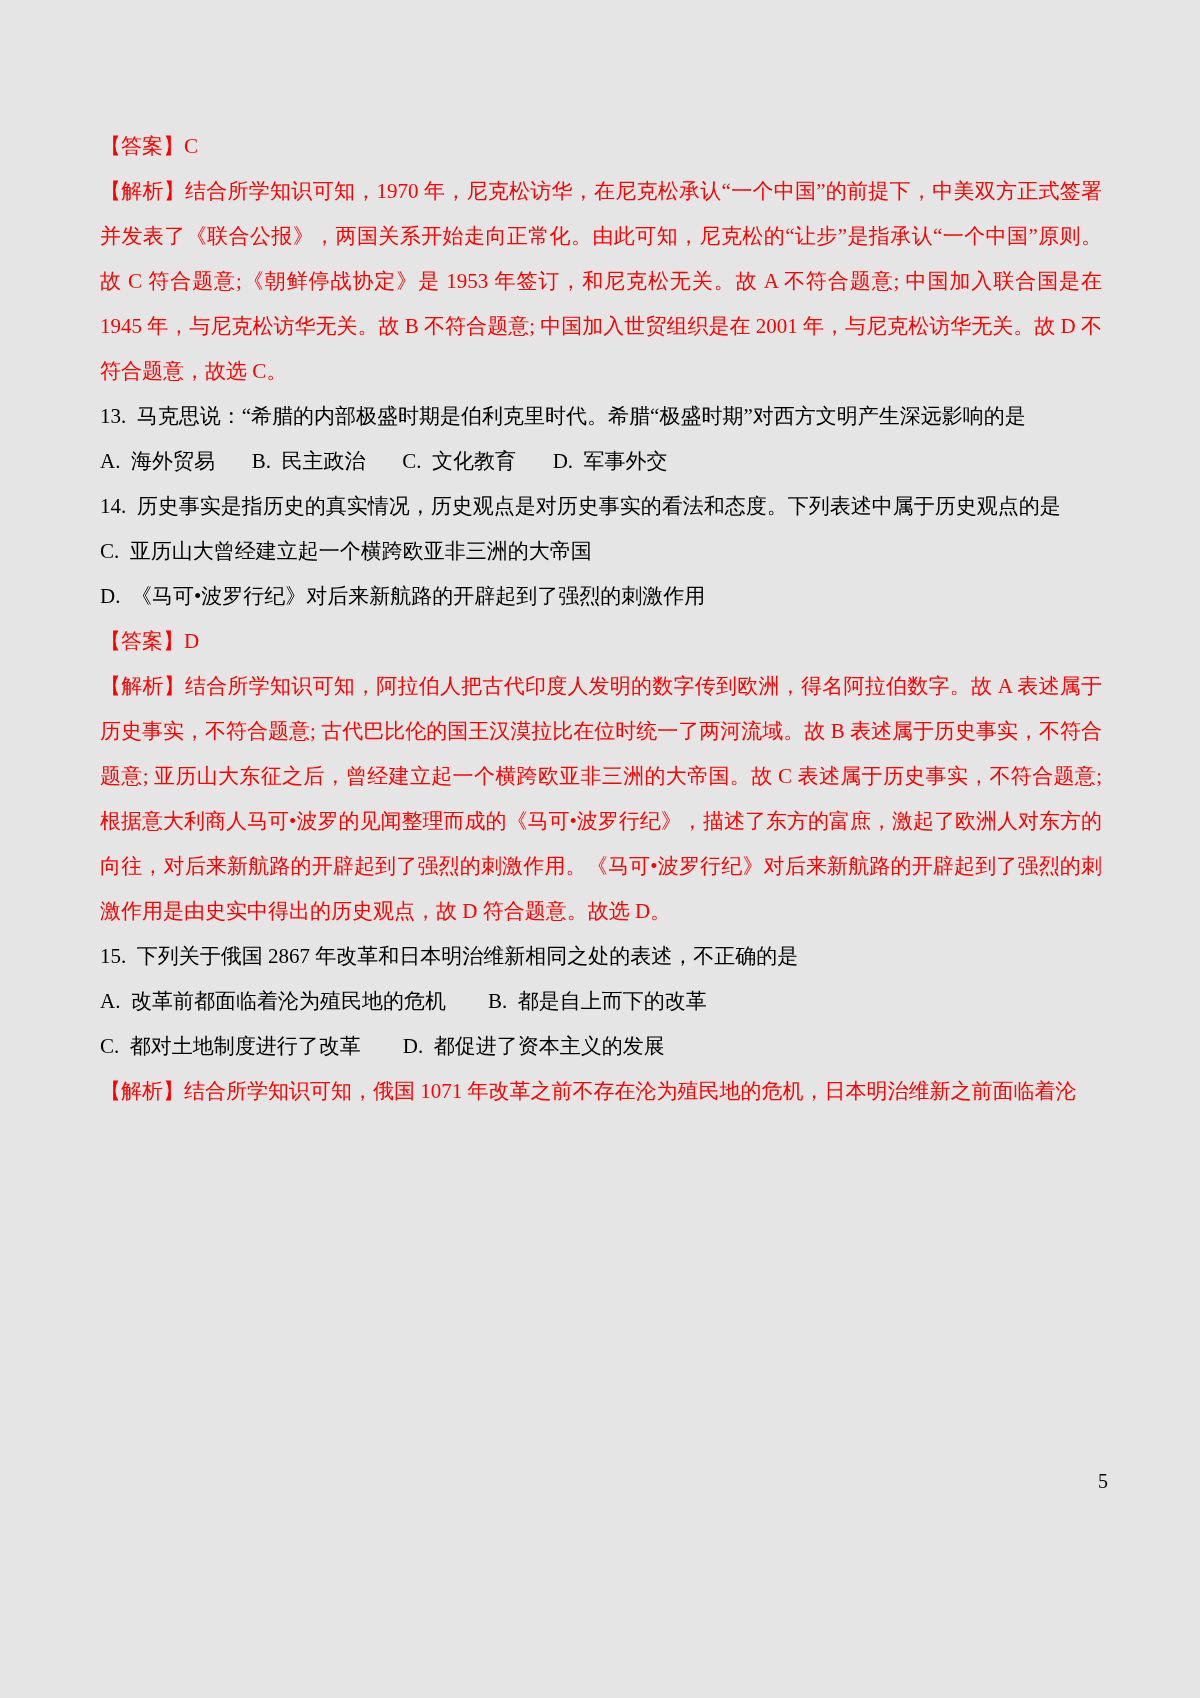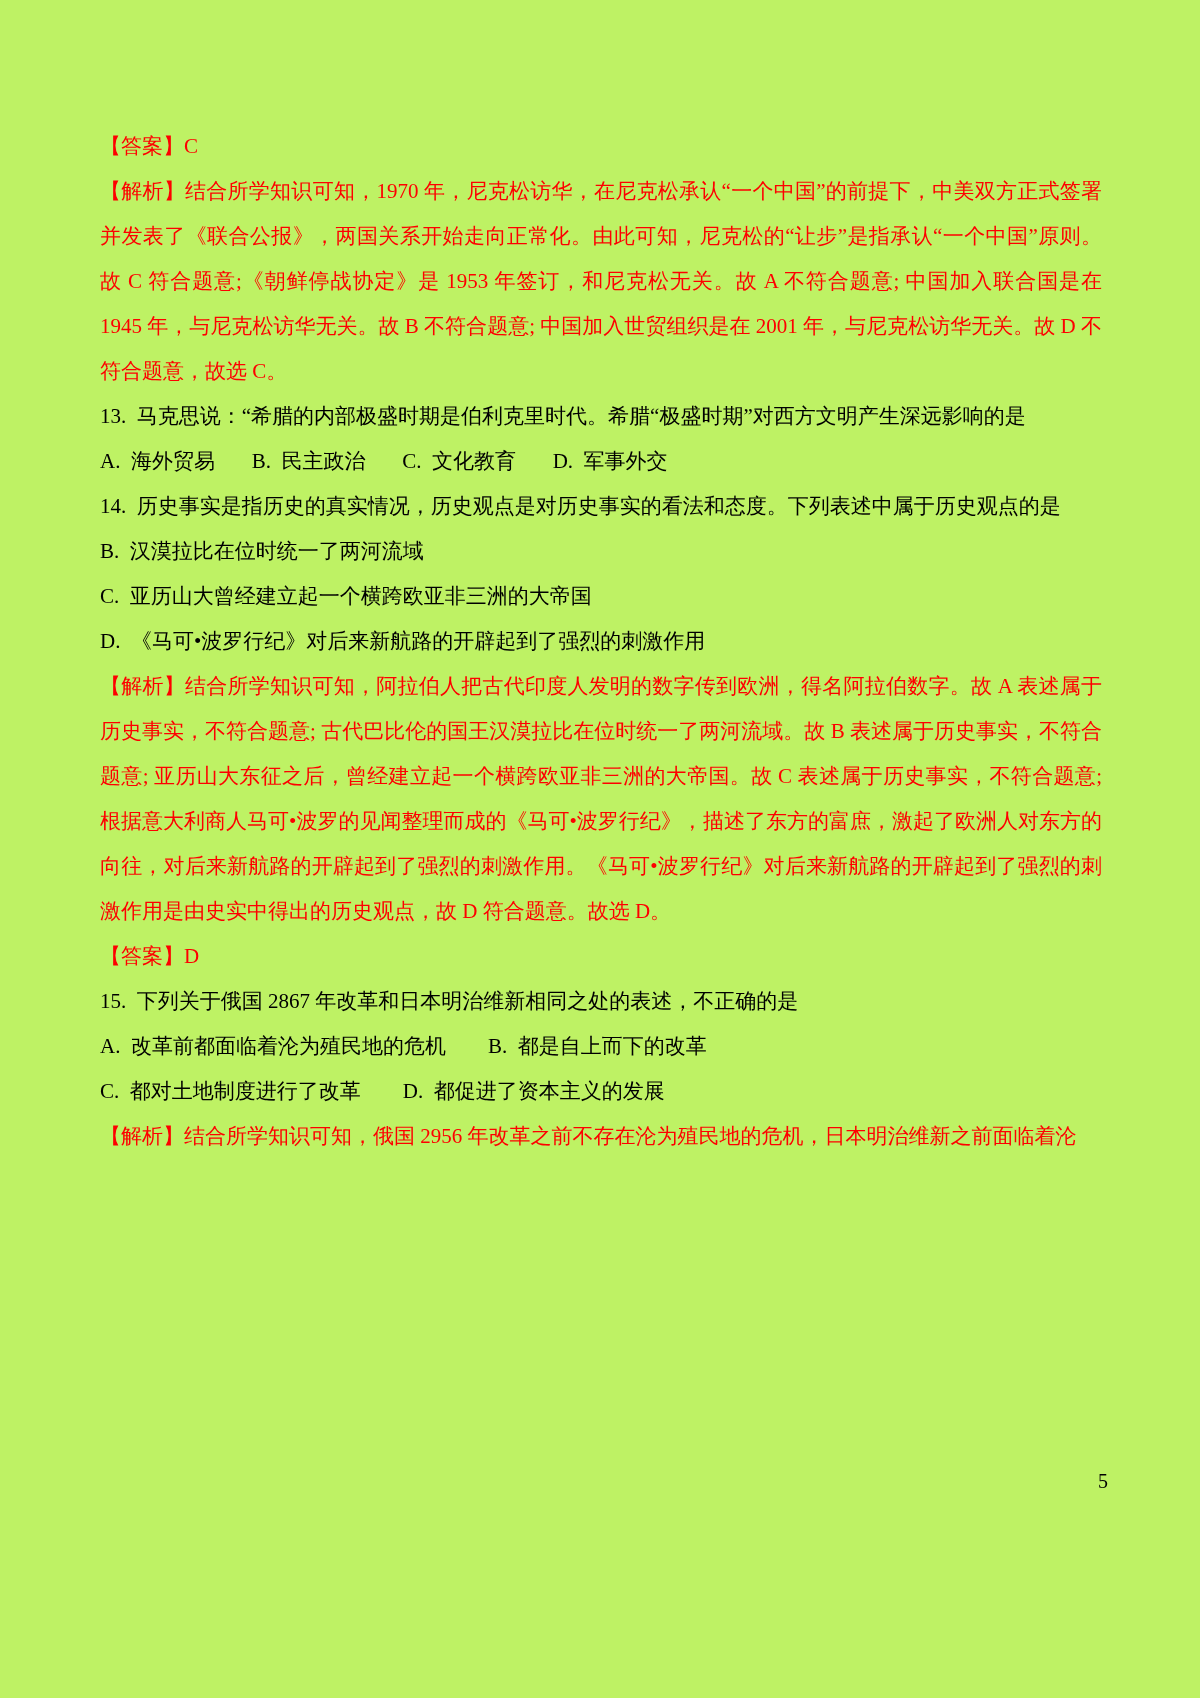--- a/index.html
+++ b/index.html
@@ -9,21 +9,21 @@
   }
   body {
     width: 1200px;
     height: 1698px;
     position: relative;
     font-family: "Liberation Serif", "DejaVu Serif", serif;
   }
   .page {
     position: absolute;
     inset: 0;
-    background: #bef264;
+    background: #e5e5e5;
     overflow: hidden;
   }
   .content {
     position: absolute;
     left: 100px;
     top: 124px;
     width: 1002px;
     font-size: 21px;
     line-height: 45px;
   }
@@ -54,24 +54,23 @@
 </head>
 <body style="background: rgb(255, 255, 255);">
 
 <div class="page">
   <div class="content">
     <p class="red">【答案】C</p>
     <p class="red just">【解析】结合所学知识可知，1970 年，尼克松访华，在尼克松承认“一个中国”的前提下，中美双方正式签署并发表了《联合公报》，两国关系开始走向正常化。由此可知，尼克松的“让步”是指承认“一个中国”原则。故 C 符合题意;《朝鲜停战协定》是 1953 年签订，和尼克松无关。故 A 不符合题意; 中国加入联合国是在 1945 年，与尼克松访华无关。故 B 不符合题意; 中国加入世贸组织是在 2001 年，与尼克松访华无关。故 D 不符合题意，故选 C。</p>
     <p class="black pre">13.  马克思说：“希腊的内部极盛时期是伯利克里时代。希腊“极盛时期”对西方文明产生深远影响的是</p>
     <p class="black pre">A.  海外贸易       B.  民主政治       C.  文化教育       D.  军事外交</p>
     <p class="black pre">14.  历史事实是指历史的真实情况，历史观点是对历史事实的看法和态度。下列表述中属于历史观点的是</p>
-    <p class="black pre">B.  汉漠拉比在位时统一了两河流域</p>
     <p class="black pre">C.  亚历山大曾经建立起一个横跨欧亚非三洲的大帝国</p>
     <p class="black pre">D.  《马可•波罗行纪》对后来新航路的开辟起到了强烈的刺激作用</p>
+    <p class="red">【答案】D</p>
     <p class="red just">【解析】结合所学知识可知，阿拉伯人把古代印度人发明的数字传到欧洲，得名阿拉伯数字。故 A 表述属于历史事实，不符合题意; 古代巴比伦的国王汉漠拉比在位时统一了两河流域。故 B 表述属于历史事实，不符合题意; 亚历山大东征之后，曾经建立起一个横跨欧亚非三洲的大帝国。故 C 表述属于历史事实，不符合题意; 根据意大利商人马可•波罗的见闻整理而成的《马可•波罗行纪》，描述了东方的富庶，激起了欧洲人对东方的向往，对后来新航路的开辟起到了强烈的刺激作用。《马可•波罗行纪》对后来新航路的开辟起到了强烈的刺激作用是由史实中得出的历史观点，故 D 符合题意。故选 D。</p>
-    <p class="red">【答案】D</p>
     <p class="black pre">15.  下列关于俄国 2867 年改革和日本明治维新相同之处的表述，不正确的是</p>
     <p class="black pre">A.  改革前都面临着沦为殖民地的危机        B.  都是自上而下的改革</p>
     <p class="black pre">C.  都对土地制度进行了改革        D.  都促进了资本主义的发展</p>
-    <p class="red just">【解析】结合所学知识可知，俄国 2956 年改革之前不存在沦为殖民地的危机，日本明治维新之前面临着沦</p>
+    <p class="red just">【解析】结合所学知识可知，俄国 1071 年改革之前不存在沦为殖民地的危机，日本明治维新之前面临着沦</p>
   </div>
   <div class="pagenum">5</div>
 </div>
 
 </body></html>

